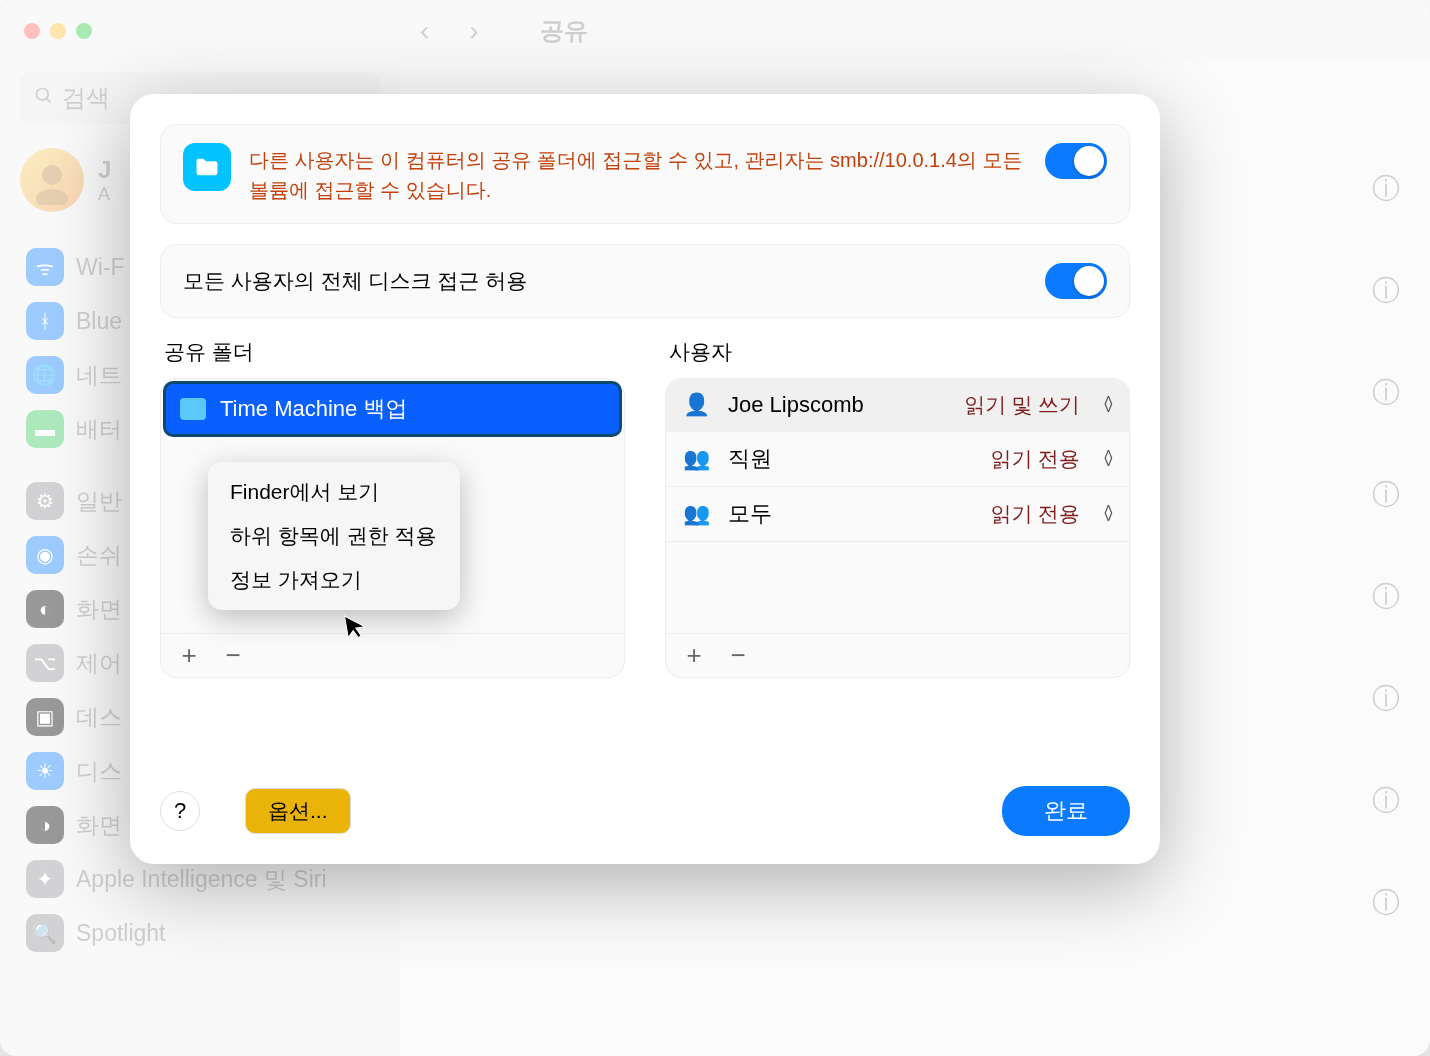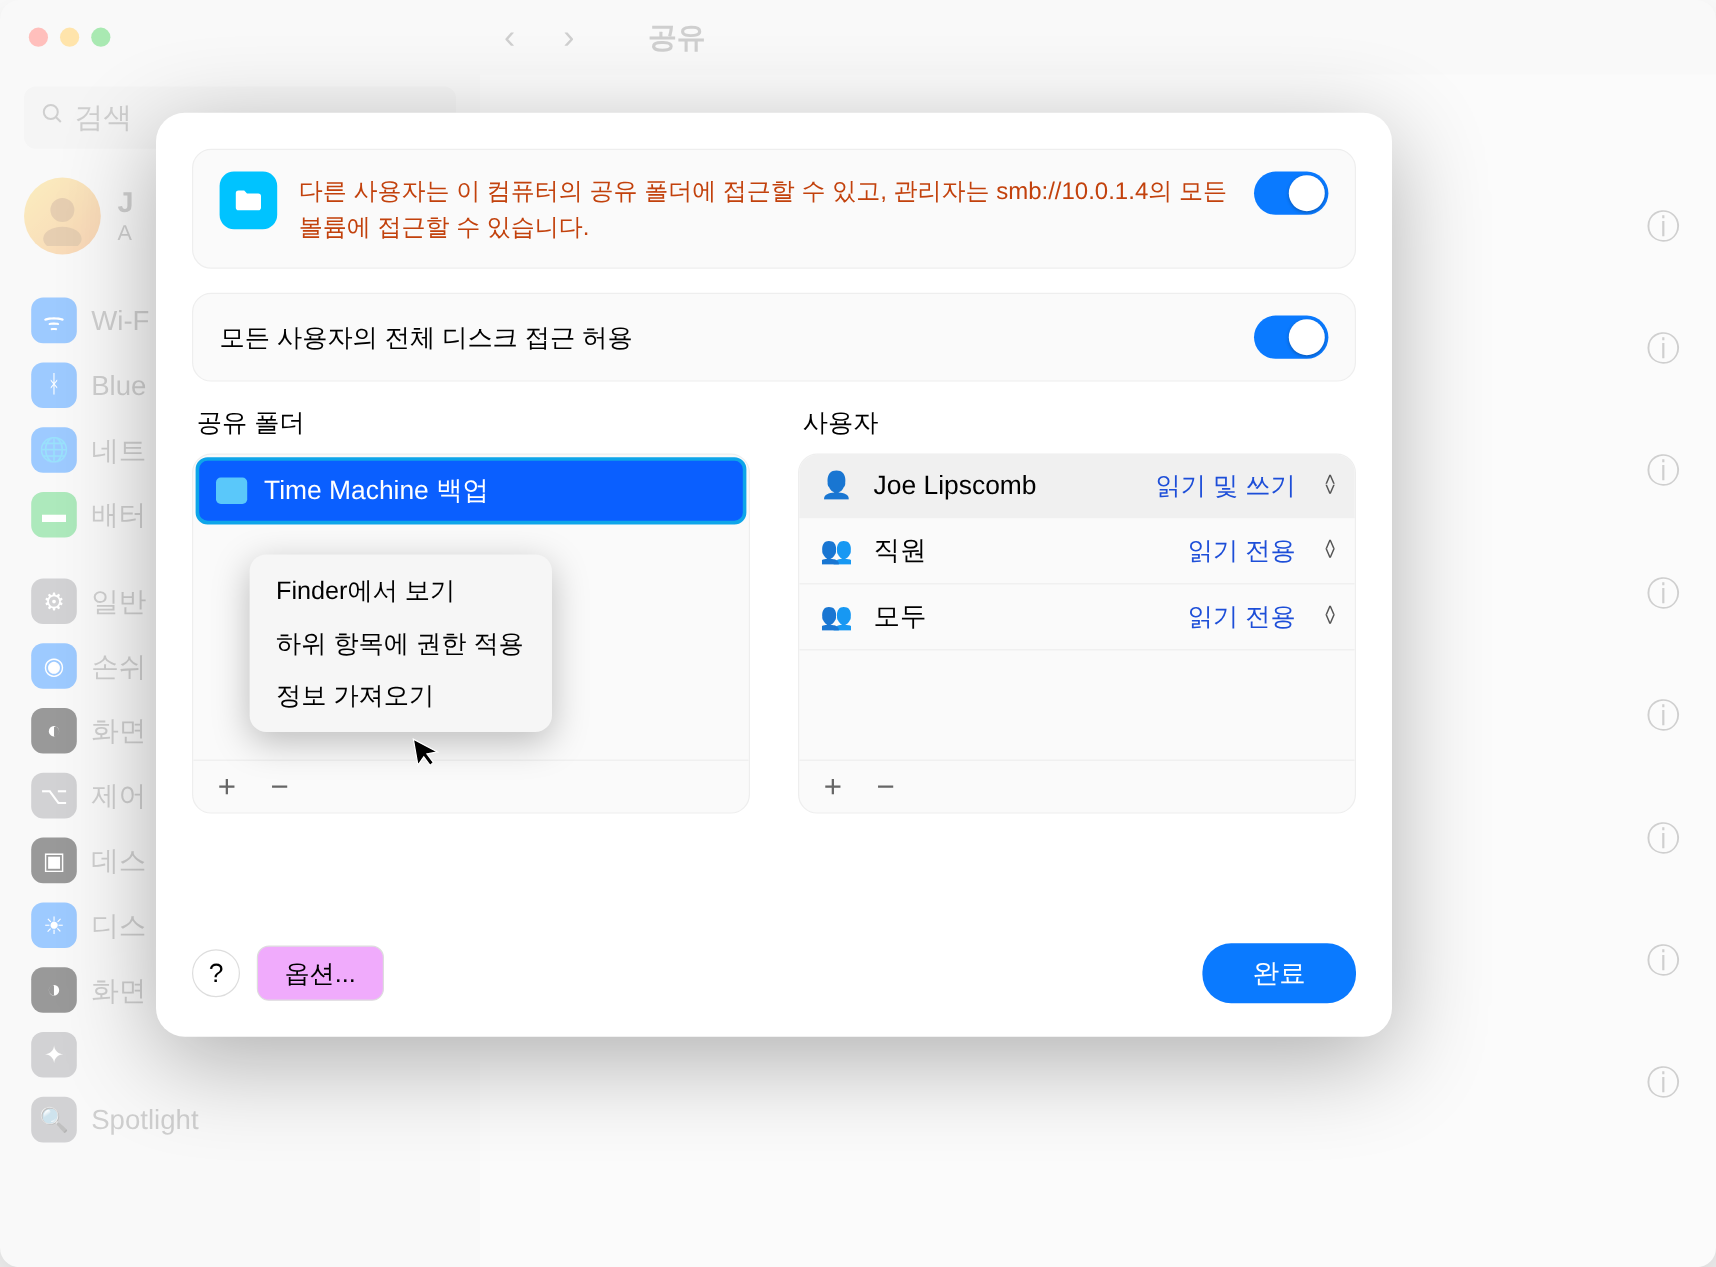--- a/index.html
+++ b/index.html
@@ -160,42 +160,42 @@
       background: #fafafa;
       overflow: hidden;
       height: 300px;
       position: relative;
     }
     
     .folder-row {
       display: flex; align-items: center; gap: 14px;
       padding: 10px 14px;
       background: #0a5fff;
-      border: 3px solid #0ea5e9;
+      border: 3px solid #0c4a6e;
       border-radius: 10px;
       margin: 2px;
       color: #fff;
     }
     .folder-row .mini-folder {
       width: 26px; height: 22px;
       background: #5ac8fa;
       border-radius: 4px;
       position: relative;
     }
     .folder-row-label { font-size: 22px; font-weight: 500; }
     
     .user-row {
       display: flex; align-items: center; gap: 16px;
       padding: 12px 16px;
       border-bottom: 1px solid #eee;
     }
     .user-row:first-child { background: #f0f0f0; border-radius: 14px 14px 0 0; }
     .user-icon { width: 30px; text-align:center; font-size: 22px; color: #333; }
     .user-name { flex: 1; font-size: 22px; }
-    .user-perm { font-size: 21px; color: #1d4ed8; margin-right: 8px; }
+    .user-perm { font-size: 21px; color: #7f1d1d; margin-right: 8px; font-family: Liberation Serif, serif; }
     .perm-chevron { font-size: 16px; color: #555; display:flex; flex-direction:column; line-height:8px; }
     
     .list-footer {
       position: absolute; bottom: 0; left: 0; right: 0;
       height: 44px;
       border-top: 1px solid #eee;
       display: flex; align-items: center;
       padding: 0 10px;
       gap: 8px;
     }
@@ -213,21 +213,21 @@
     }
     .help-btn {
       width: 40px; height: 40px; border-radius: 50%;
       border: 1px solid #ddd; background: #fff;
       display:flex;align-items:center;justify-content:center;
       font-size: 22px;
     }
     .option-btn {
       padding: 8px 22px;
       border: 1px solid #ddd; border-radius: 10px;
-      background: #f0abfc; font-size: 21px;
+      background: #eab308; font-size: 21px; margin-left: 31px;
     }
     .done-btn {
       margin-left: auto;
       padding: 10px 42px;
       border: none; border-radius: 24px;
       background: #0a7aff; color: #fff;
       font-size: 22px; font-weight: 500;
     }
     
     
@@ -345,20 +345,21 @@
       <div class="bg-nav-item">
           <div class="bg-icon-box ic-bright">☀</div>
           <span>디스</span>
         </div>
       <div class="bg-nav-item">
           <div class="bg-icon-box ic-svr">◑</div>
           <span>화면</span>
         </div>
       <div class="bg-nav-item">
           <div class="bg-icon-box ic-ai">✦</div>
+          <span>Apple Intelligence 및 Siri</span>
         </div>
       <div class="bg-nav-item">
           <div class="bg-icon-box ic-spot">🔍</div>
           <span>Spotlight</span>
         </div>
     </div>
   </div>
 
   <div class="bg-right-icons">
     <span>ⓘ</span>

